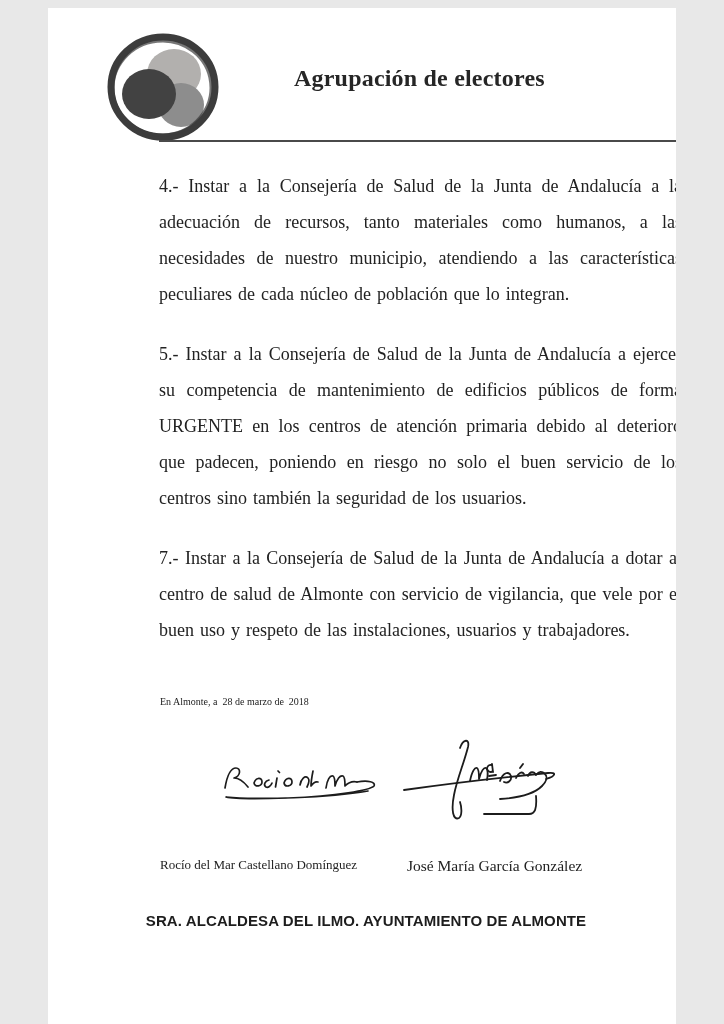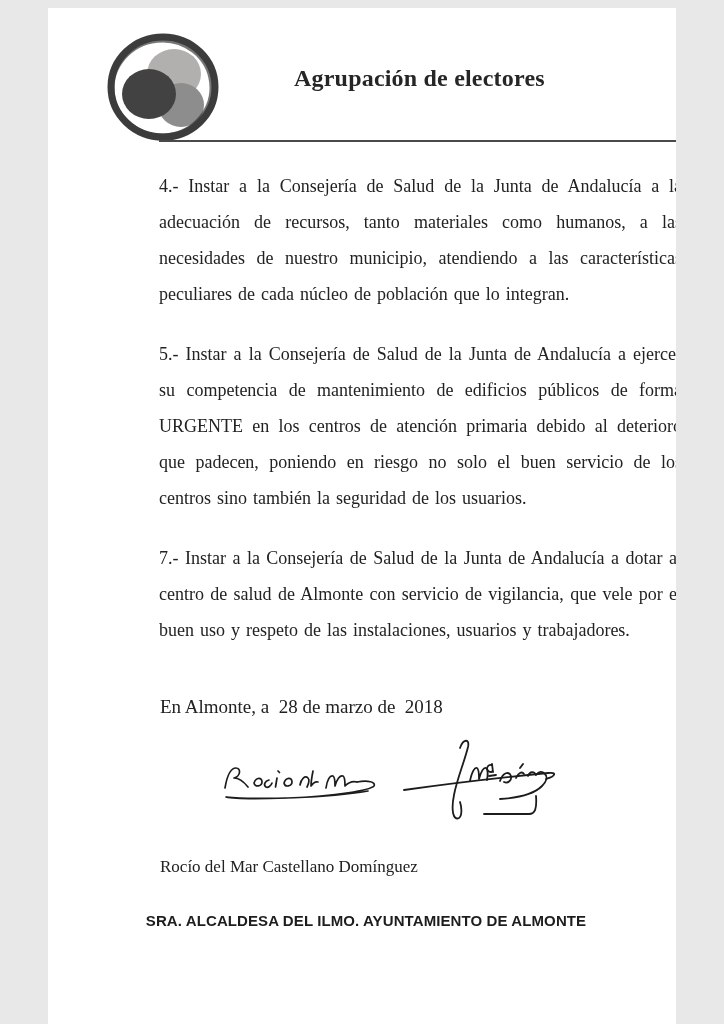--- a/index.html
+++ b/index.html
@@ -42,31 +42,31 @@
   .body-text p {
     font-size: 18px;
     line-height: 36px;
     text-align: justify;
     word-spacing: 1.5px;
     margin-bottom: 24px;
     color: #222222;
   }
   .date-line {
     position: absolute; left: 112px; top: 688px;
-    font-size: 19px; color: #222222;
+    font-size: 10px; color: #222222;
     white-space: pre-wrap;
   }
 
   
   .sig-left  { position: absolute; left: 170px; top: 746px; }
   .sig-right { position: absolute; left: 348px; top: 726px; }
 
   .name-left {
     position: absolute; left: 112px; top: 849px;
-    font-size: 17px; color: #222222;
+    font-size: 13px; color: #222222;
   }
   .name-right {
     position: absolute; left: 359px; top: 849px;
     font-size: 15.5px; color: #222222;
   }
 
   
   .footer-line {
     position: absolute; left: 0; right: 0; top: 904px;
     text-align: center;
@@ -135,16 +135,17 @@
       <path d="M95,31 a3.5,3.5 0 1 0 2,6 m-1,-7 l1,8 m-4,4 l7,-1"></path>
       <path d="M104,47 c3,-9 9,-10 11,-5 c1,4 -3,8 -7,6"></path>
       <path d="M120,44 c2,-5 6,-7 8,-4"></path>
       <path d="M124,34 l3,-4"></path>
       <path d="M132,42 c2,-5 6,-5 8,-1 c3,-4 6,-4 9,-1 c3,3 1,8 -3,12 c-8,8 -25,12 -42,13"></path>
       <path d="M88,80 L133,80 C139,80 141,75 140,62"></path>
     </g>
   </svg>
 
   <div class="name-left">Rocío del Mar Castellano Domínguez</div>
+  <div class="name-right">José María García González</div>
 
   <div class="footer-line">SRA. ALCALDESA DEL ILMO. AYUNTAMIENTO DE ALMONTE</div>
 
 </div>
 
 </body></html>

